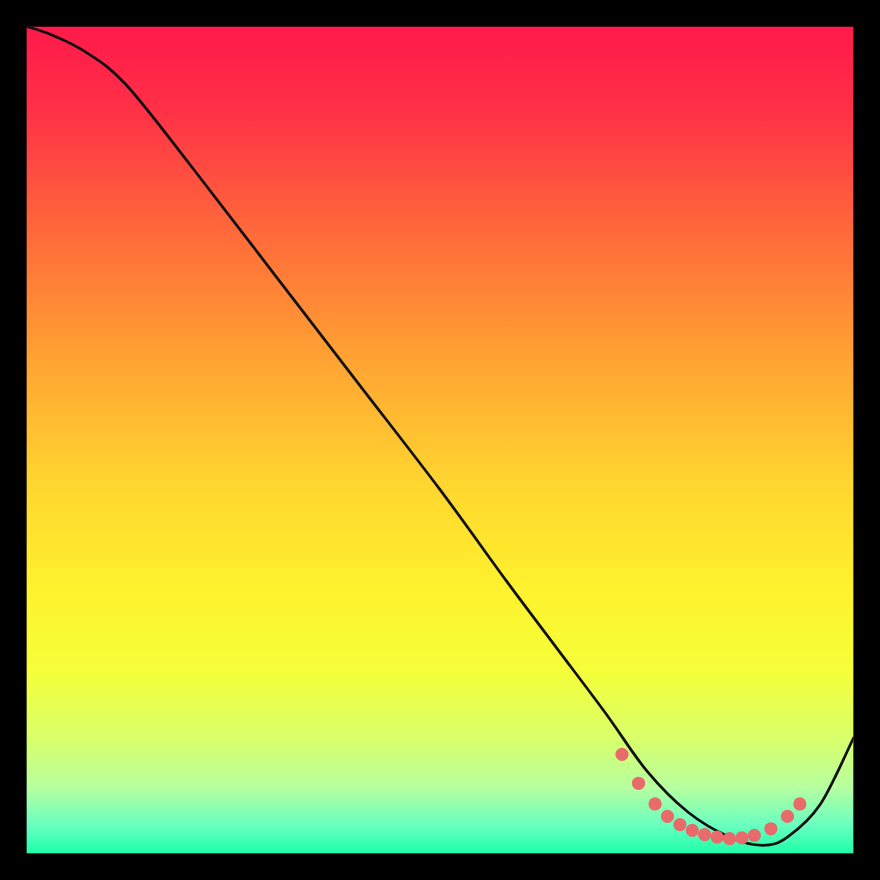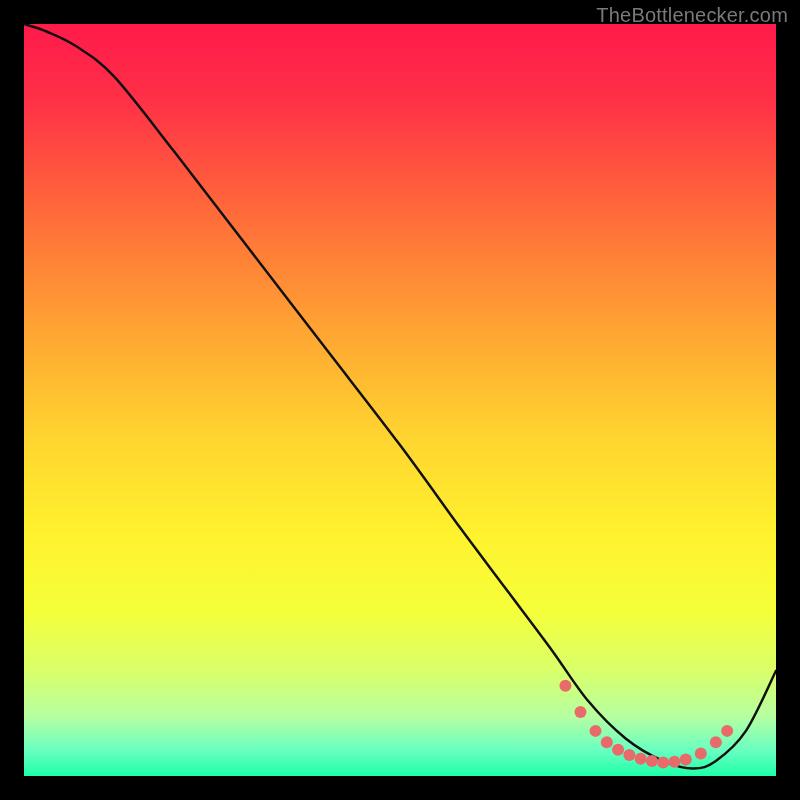--- a/index.html
+++ b/index.html
@@ -36,21 +36,20 @@
   .plot svg {
     width: 752px;
     height: 752px;
     display: block;
   }
 </style>
 </head>
 <body>
 
 <div class="stage">
-  <div class="watermark">TheBottlenecker.com</div>
   <div class="plot">
     <svg id="chart-svg" viewBox="0 0 752 752">
         <defs>
           <linearGradient id="bg-grad" x1="0" y1="0" x2="0" y2="1">
             <stop offset="0%" stop-color="#ff1a4a"></stop>
             <stop offset="10%" stop-color="#ff3047"></stop>
             <stop offset="25%" stop-color="#ff6a3a"></stop>
             <stop offset="40%" stop-color="#ffa233"></stop>
             <stop offset="55.00000000000001%" stop-color="#ffd52f"></stop>
             <stop offset="68%" stop-color="#fff22e"></stop>

